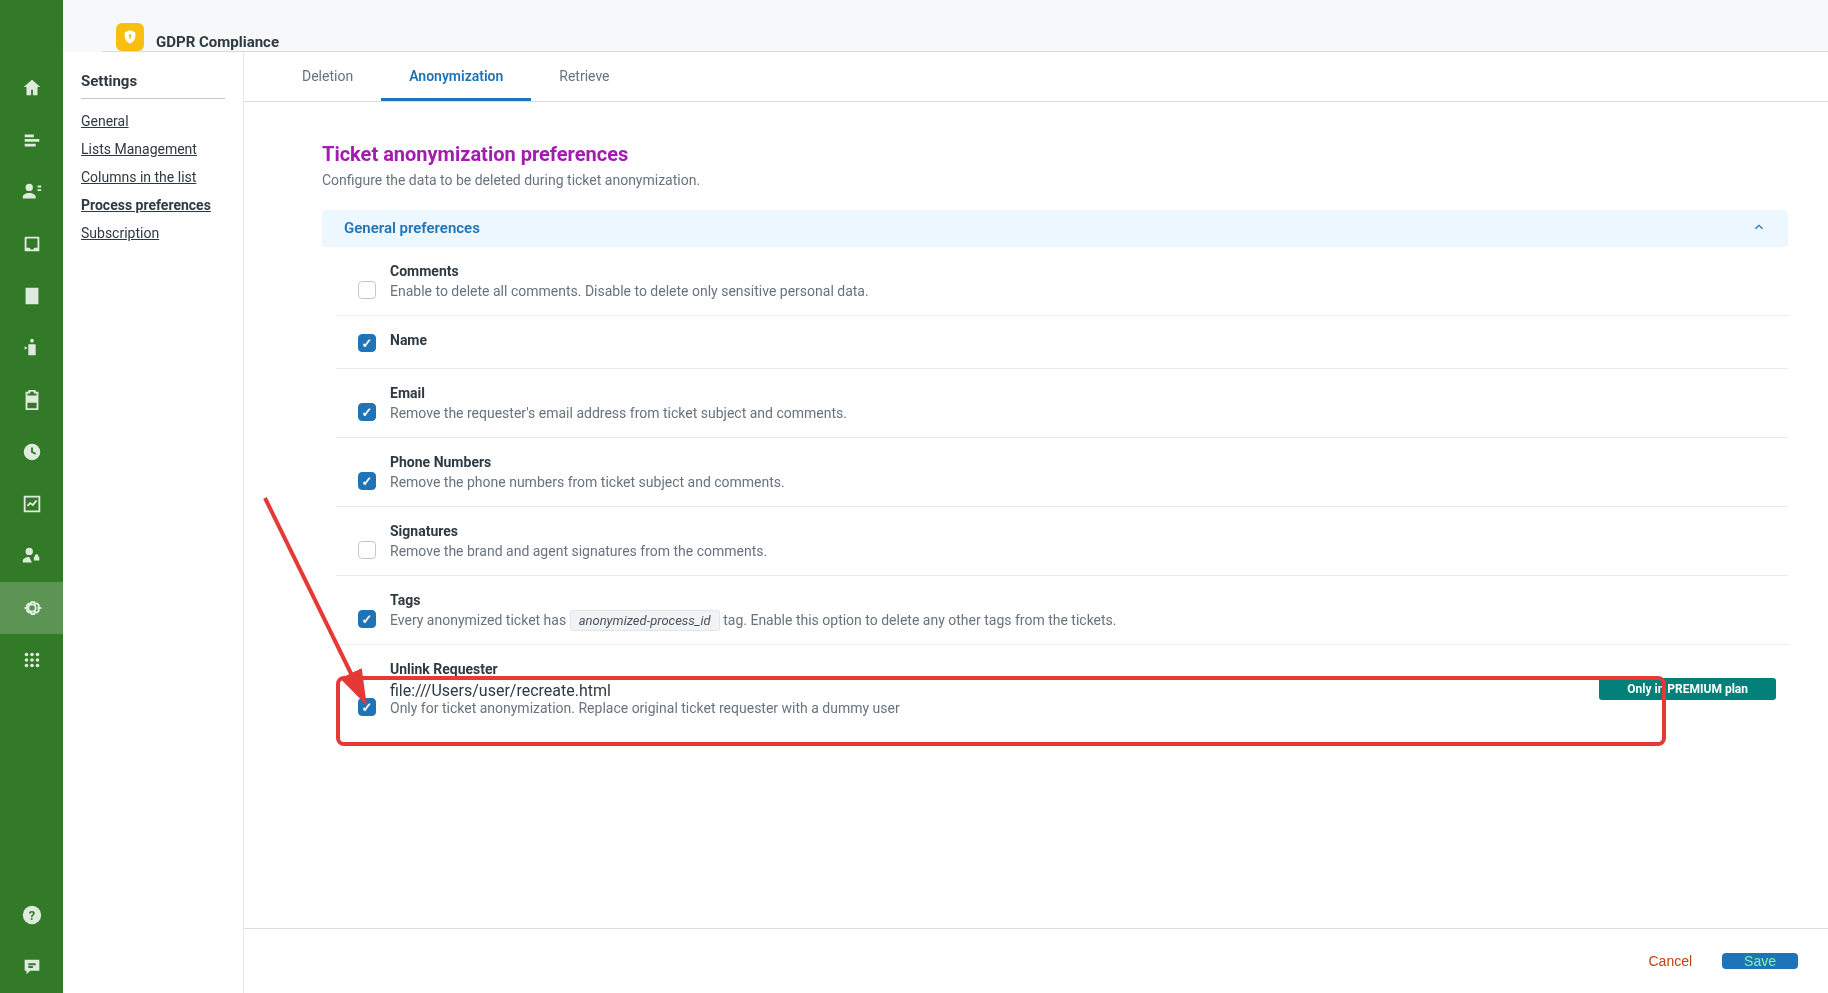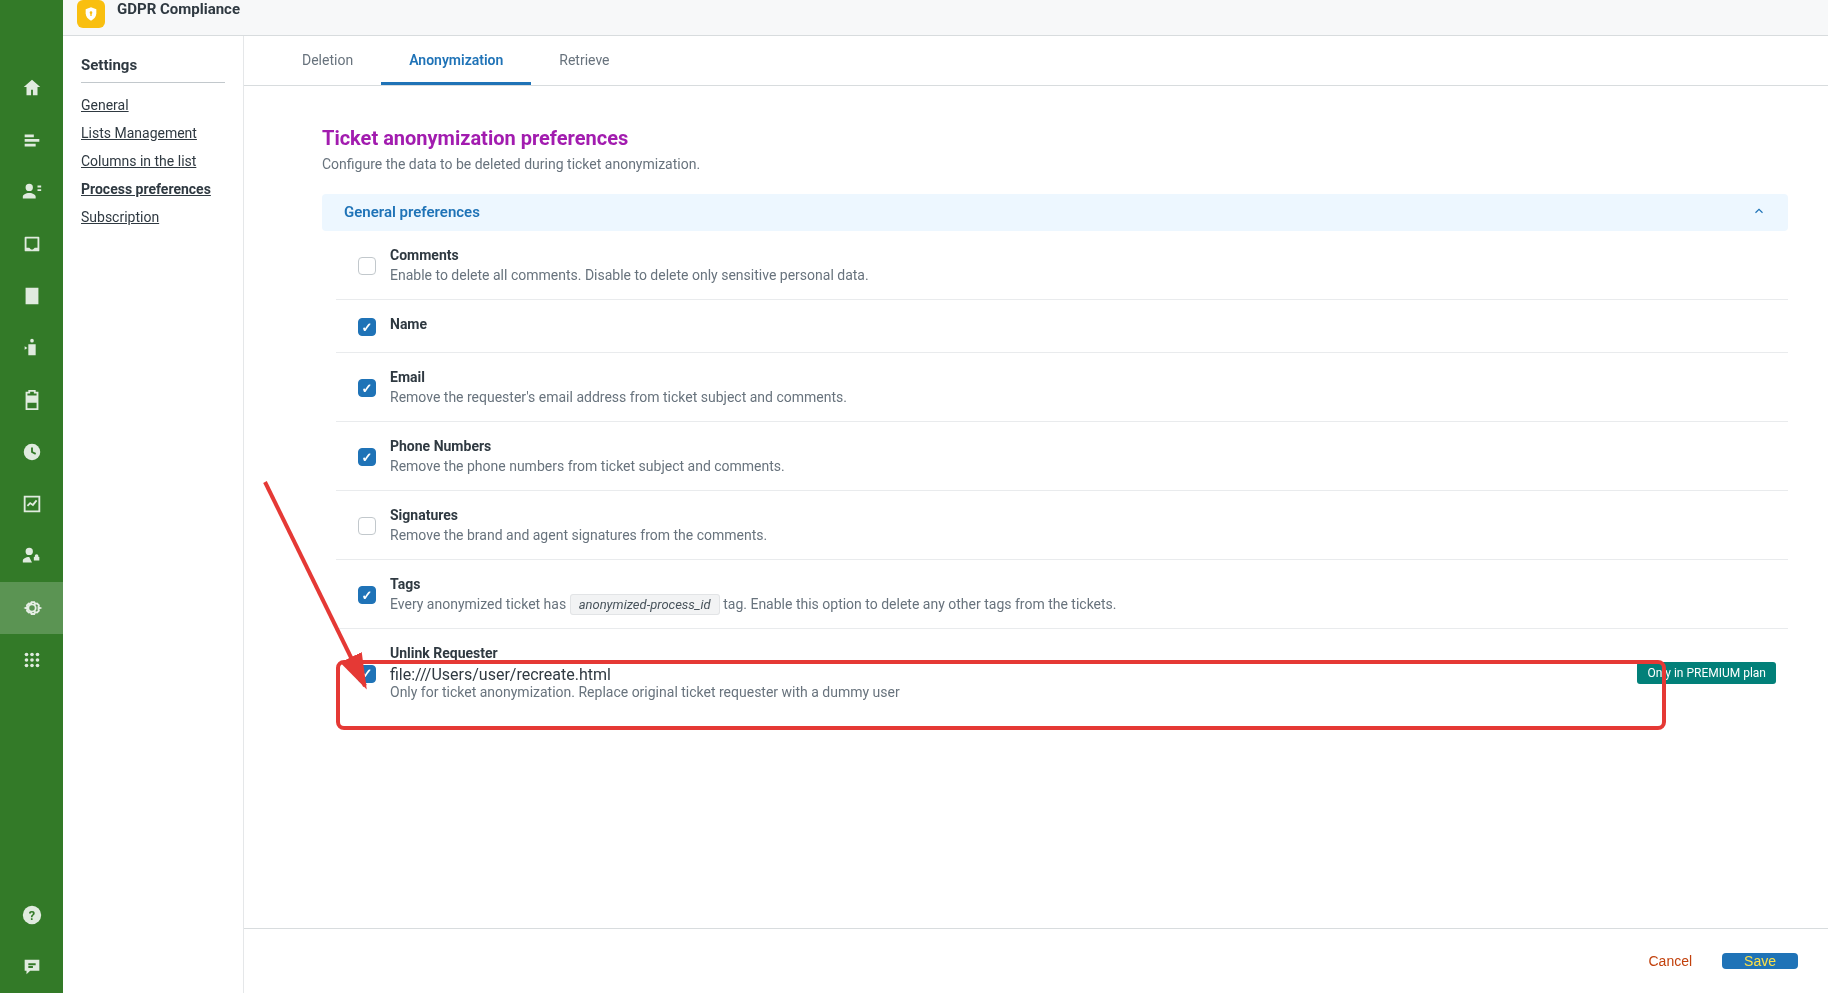--- a/index.html
+++ b/index.html
@@ -11,21 +11,21 @@
 .nav-rail { width: 63px; background: #337a28; display: flex; flex-direction: column; align-items: center; padding-top: 62px; flex-shrink: 0; }
 .nav-rail-item { width: 63px; height: 52px; display: flex; align-items: center; justify-content: center; cursor: pointer; color: rgba(255,255,255,0.85); }
 .nav-rail-item.active { background: rgba(255,255,255,0.2); }
 .nav-rail-item svg { width: 22px; height: 22px; fill: currentColor; }
 .nav-rail-spacer { flex: 1; }
 
 
 .main-wrap { flex: 1; display: flex; flex-direction: column; }
 
 
-.top-header { height: 36px; background: #f7f8f9; border-bottom: 1px solid #d8dcde; display: flex; align-items: flex-start; padding-left: 14px; }
+.top-header { height: 52px; background: #f7f8f9; border-bottom: 1px solid #d8dcde; display: flex; align-items: flex-end; padding-left: 14px; margin-left: 39px; }
 .app-icon { width: 28px; height: 28px; background: #f9bf10; border-radius: 6px; display: flex; align-items: center; justify-content: center; margin-right: 12px; position: relative; }
 .app-icon svg { width: 16px; height: 18px; fill: #fff; }
 .app-title { font-size: 15px; font-weight: 700; color: #2f3941; }
 
 
 .content-row { flex: 1; display: flex; background: #fff; }
 
 
 .settings-sidebar { width: 180px; padding: 20px 18px 20px 18px; background: #fff; flex-shrink: 0; }
 .settings-heading { font-size: 15px; font-weight: 700; color: #2f3941; padding-bottom: 8px; border-bottom: 1px solid #c2c8cc; margin-bottom: 14px; }
@@ -43,41 +43,41 @@
 
 .panel-body { padding: 40px 40px 0 78px; flex: 1; overflow: auto; position: relative; }
 .page-title { font-size: 20px; font-weight: 700; color: #a21caf; margin-bottom: 6px; }
 .page-subtitle { font-size: 14px; color: #68737d; margin-bottom: 22px; }
 
 .accordion-header { background: #edf7ff; border-radius: 4px; padding: 9px 22px; display: flex; justify-content: space-between; cursor: pointer; margin-bottom: 0; }
 .accordion-title { font-size: 15px; font-weight: 600; color: #1f73b7; }
 .accordion-chevron { color: #1f73b7; }
 
 .pref-list { padding: 0 0 0 14px; }
-.pref-item { display: flex; padding: 16px 12px 16px 22px; border-bottom: 1px solid #e9ebed; align-items: center; position: relative; }
+.pref-item { display: flex; padding: 16px 12px 16px 22px; border-bottom: 1px solid #e9ebed; align-items: flex-end; position: relative; }
 .pref-item:last-child { border-bottom: none; }
 .pref-check { width: 18px; height: 18px; border: 1px solid #c2c8cc; border-radius: 4px; margin-right: 14px; margin-top: 2px; flex-shrink: 0; display: flex; align-items: center; justify-content: center; cursor: pointer; }
 .pref-check.checked { background: #1f73b7; border-color: #1f73b7; }
 .pref-check.checked::after { content: "✓"; color: #fff; font-size: 13px; font-weight: bold; line-height: 1; }
 .pref-content { flex: 1; }
 .pref-title { font-size: 14px; font-weight: 700; color: #2f3941; margin-bottom: 4px; }
 .pref-desc { font-size: 14px; color: #68737d; }
 .code-tag { background: #f2f3f4; border: 1px solid #e2e4e6; border-radius: 3px; padding: 2px 8px; font-family: inherit; font-style: italic; font-size: 13px; color: #49545c; }
-.premium-badge { background: #028079; color: #fff; font-size: 12px; font-weight: 400; padding: 4px 10px; border-radius: 3px; align-self: center; margin-left: 30px; }
+.premium-badge { background: #028079; color: #fff; font-size: 12px; font-weight: 700; padding: 4px 28px; border-radius: 3px; align-self: center; margin-left: 30px; }
 
 
 .highlight-box { position: absolute; border: 4px solid #e53935; border-radius: 8px; pointer-events: none; }
 
 
 .arrow-svg { position: absolute; pointer-events: none; }
 
 
 .footer { border-top: 1px solid #d8dcde; padding: 16px 30px; display: flex; justify-content: flex-end; align-items: center; gap: 18px; background: #fff; }
 .btn-cancel { color: #c2410c; font-size: 14px; cursor: pointer; background: none; border: none; padding: 8px 12px; }
-.btn-save { background: #1f73b7; color: #fde047; border: none; border-radius: 4px; padding: 0 22px; font-size: 14px; font-weight: 500; cursor: pointer; }
+.btn-save { background: #1f73b7; color: #86efac; border: none; border-radius: 4px; padding: 0 22px; font-size: 14px; font-weight: 500; cursor: pointer; }
 </style>
 </head>
 <body>
 
 <div class="app">
 
   <div class="nav-rail">
     <div class="nav-rail-item">
         <svg viewBox="0 0 24 24">
           <path d="M12 3l9 8h-3v9h-5v-6H11v6H6v-9H3z"></path>

